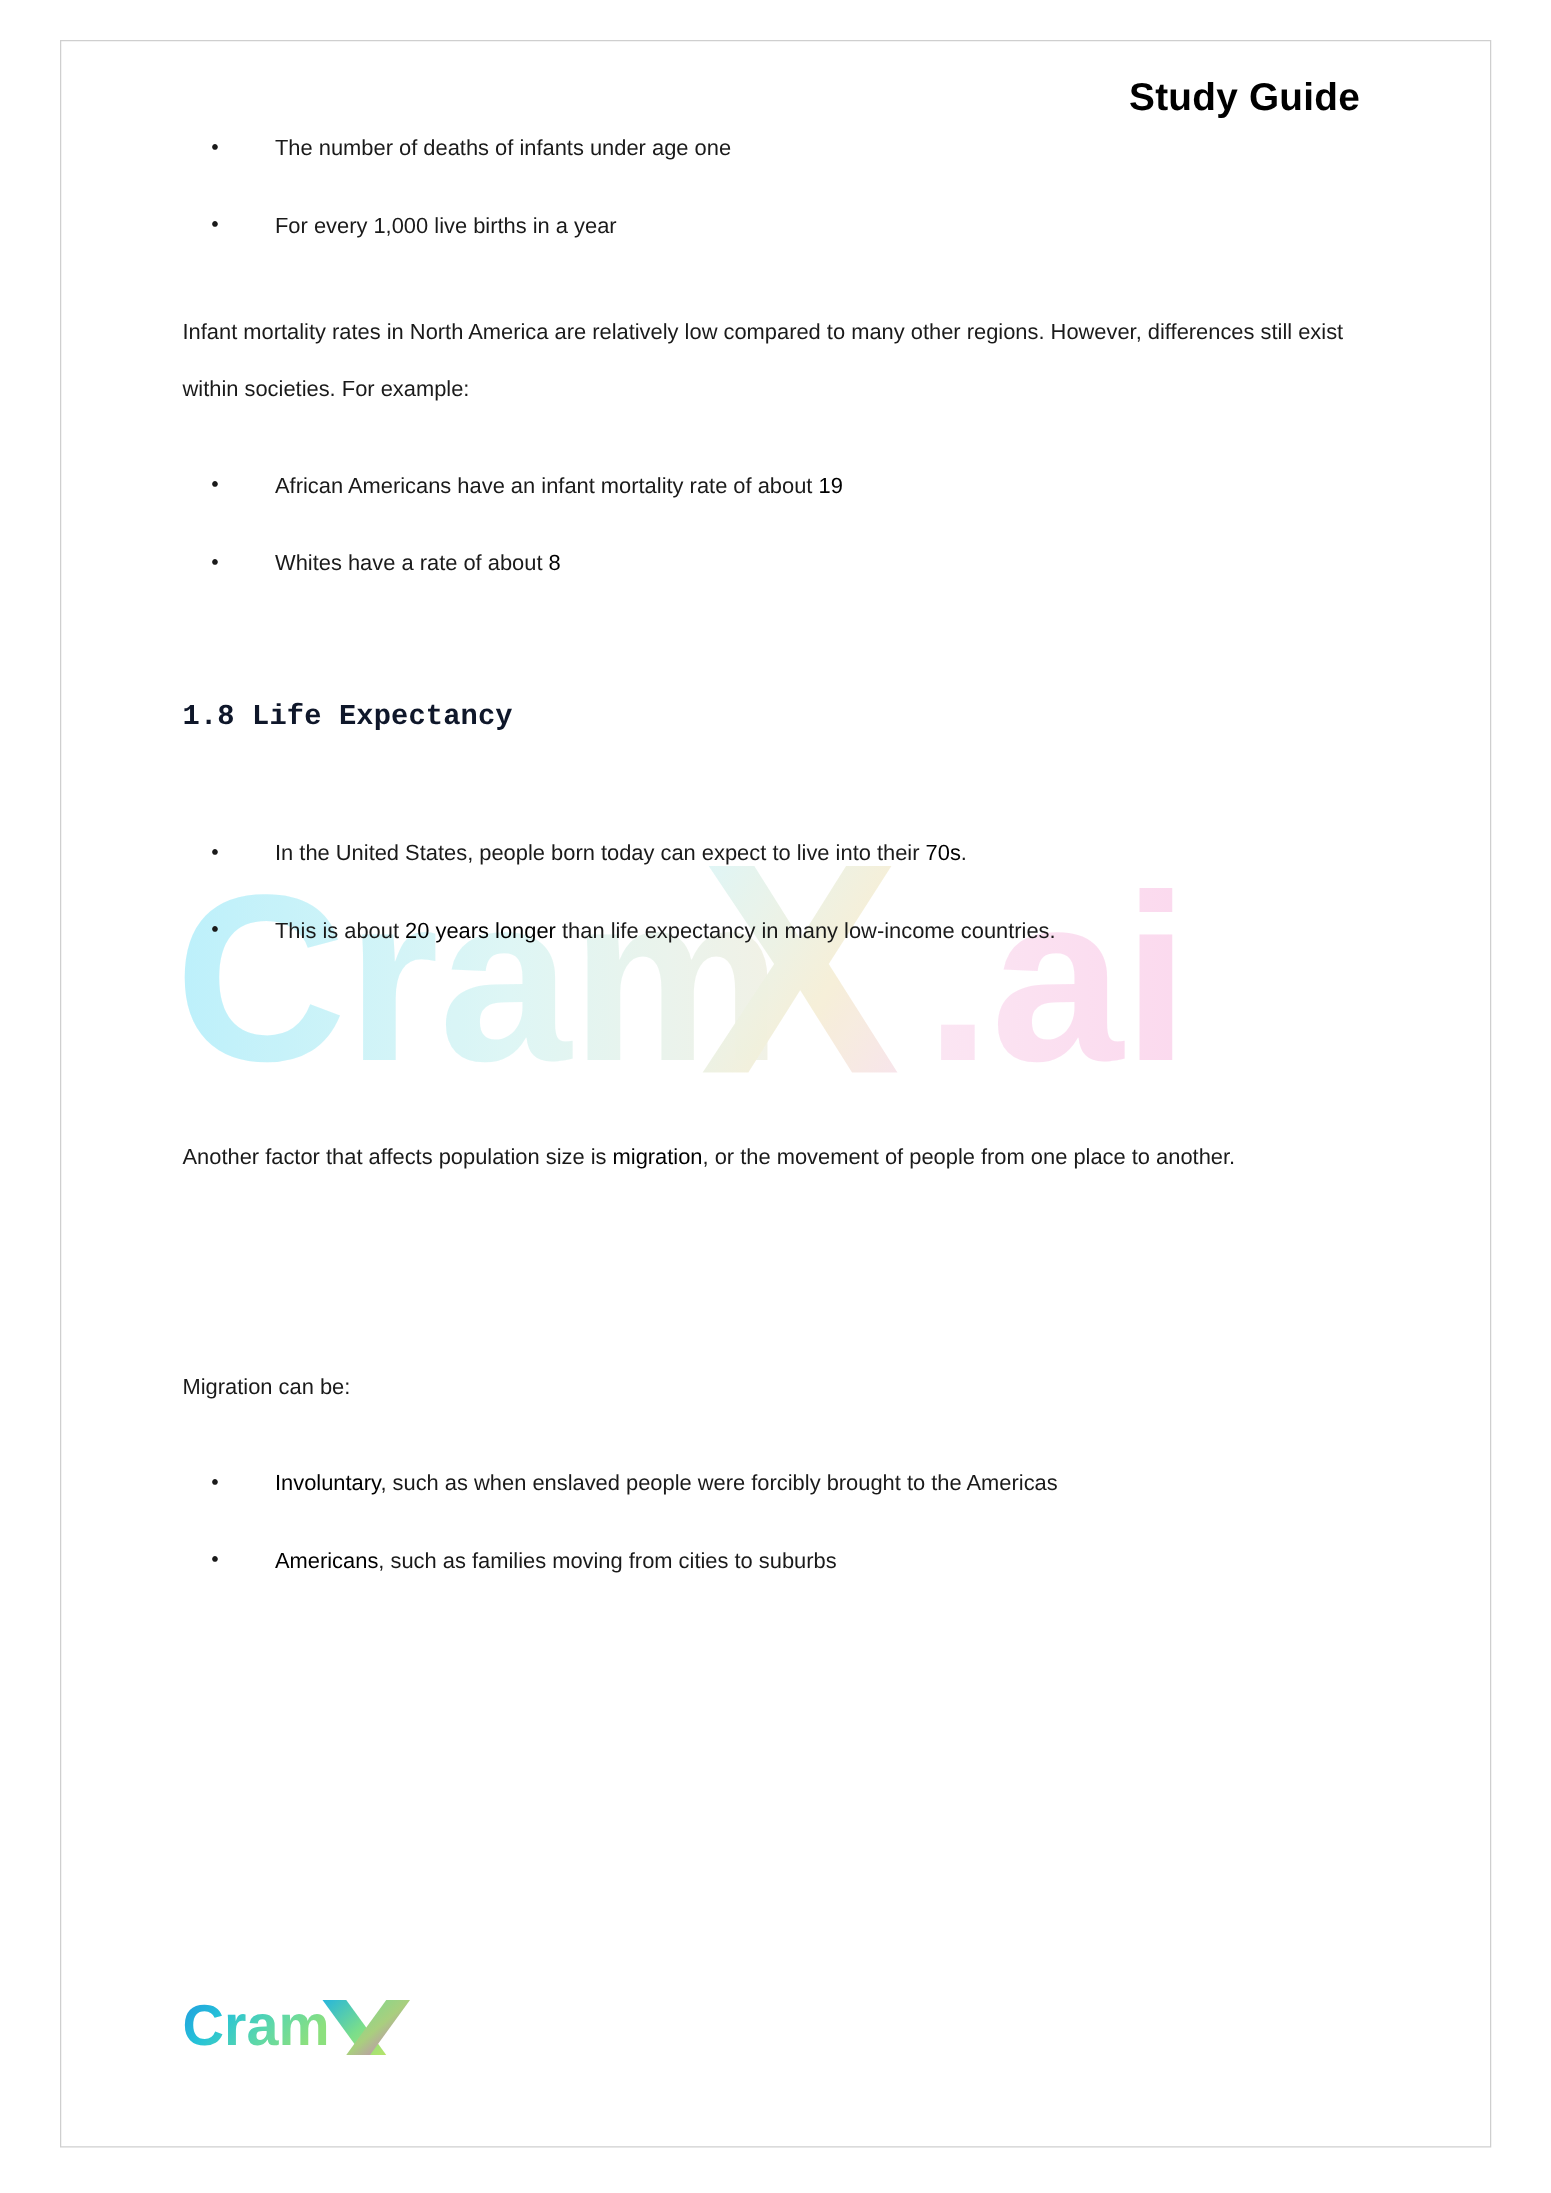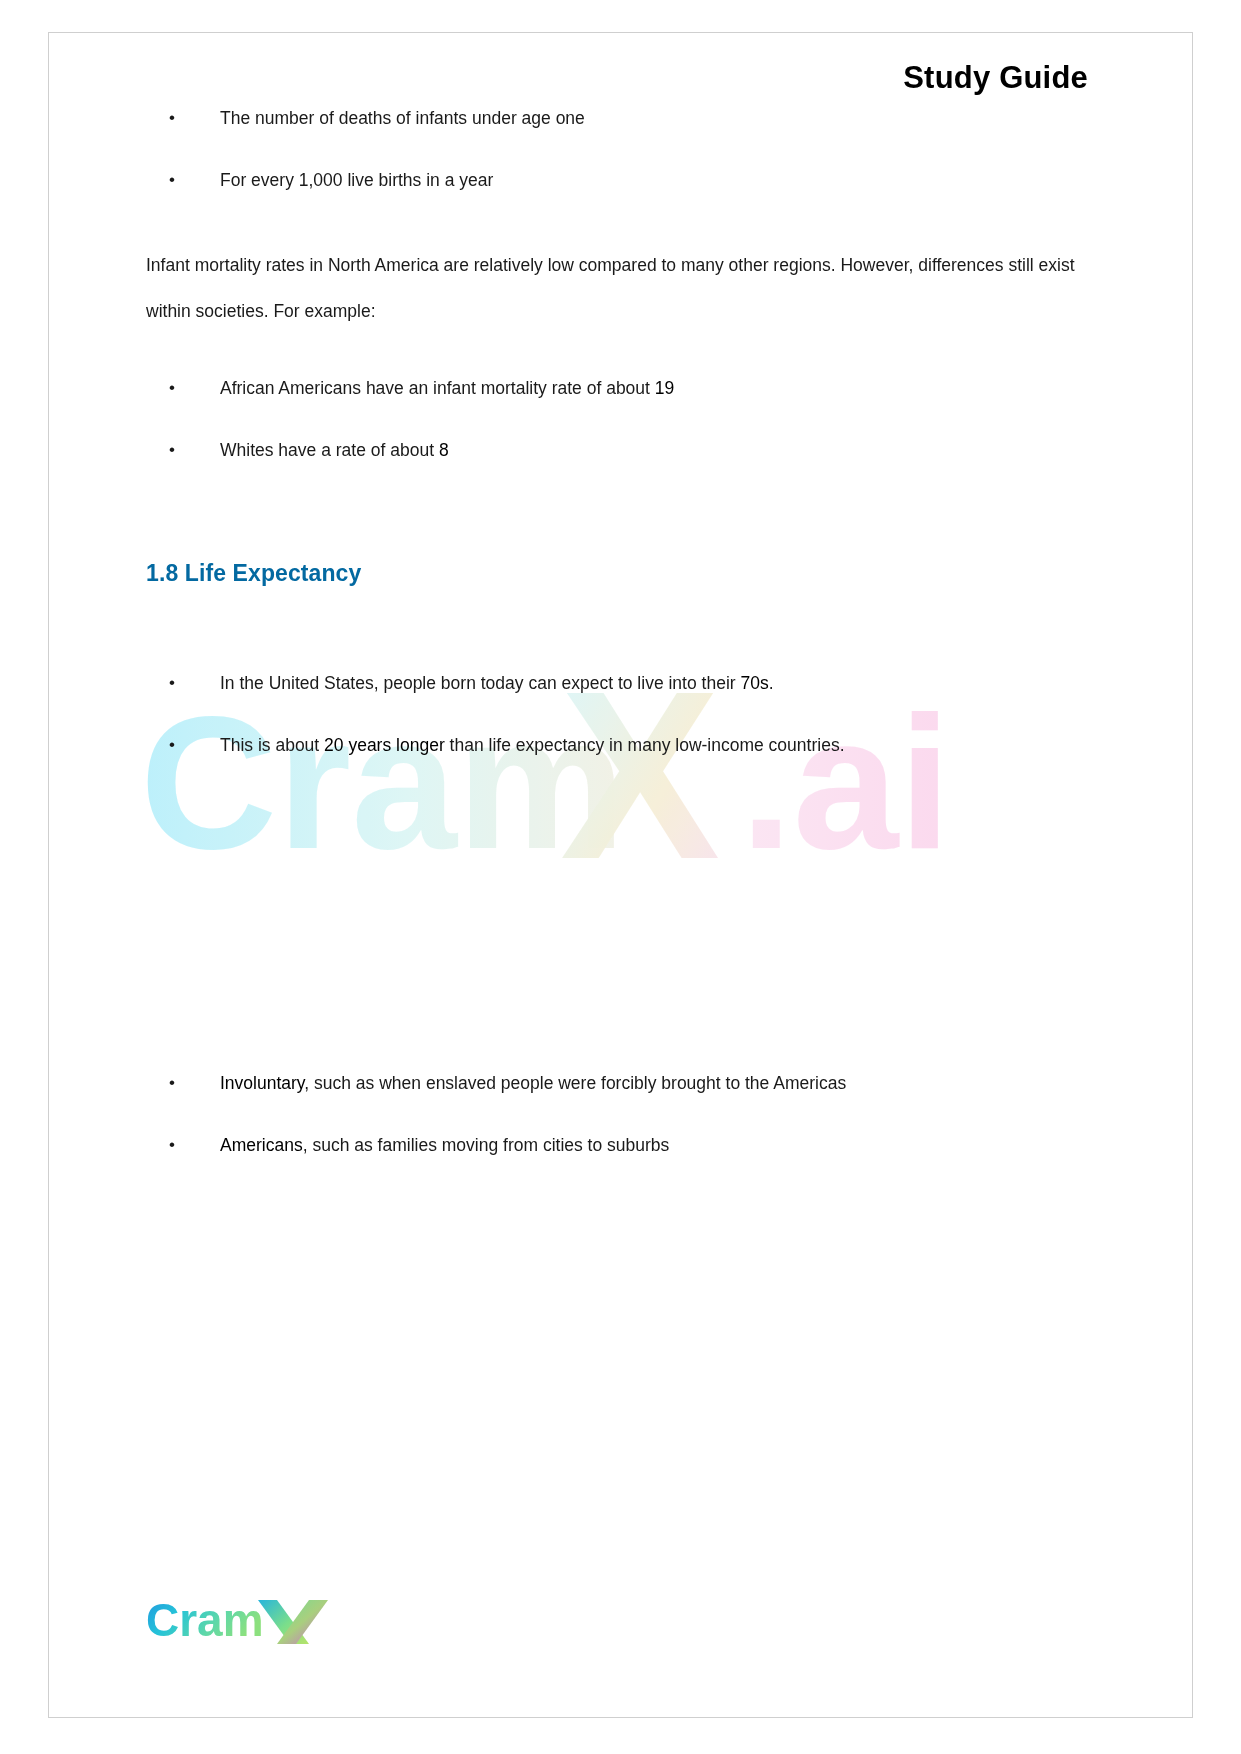--- a/index.html
+++ b/index.html
@@ -93,24 +93,24 @@
     color: #1a1a1a;
   }
 
   .spacer-sm { height: 34px; }
   .spacer-md { height: 48px; }
   .spacer-lg { height: 66px; }
   .spacer-xl { height: 96px; }
 
   
   .section-heading {
-    font-family: Liberation Sans, sans-serif;
+    font-family: Liberation Mono, monospace;
     font-size: 23px;
     font-weight: bold;
-    color: #0369a1;
+    color: #0f172a;
     margin: 0;
     letter-spacing: 0.1px;
     position: relative;
     z-index: 3;
   }
 
   b, strong { font-weight: normal; color: #000; }
 
   
   .watermark {
@@ -234,24 +234,26 @@
         <span class="bullet-dot">•</span>
         <span>This is about </span><b>20 years longer</b><span> than life expectancy in many low-income countries.</span>
       </li>
     </ul>
 
     <div class="spacer-xl"></div>
 
 
     <div class="spacer-md"></div>
 
+    <p class="para"><span>Another factor that affects population size is </span><b>migration</b><span>, or the movement of people from one place to another.</span></p>
 
     <div class="spacer-lg"></div>
     <div class="spacer-lg"></div>
 
+    <p class="para">Migration can be:</p>
 
     <div class="spacer-sm"></div>
 
     <ul class="bullet-list">
       <li class="bullet-item">
         <span class="bullet-dot">•</span>
         <b>Involuntary</b><span>, such as when enslaved people were forcibly brought to the Americas</span>
       </li>
     </ul>
 

